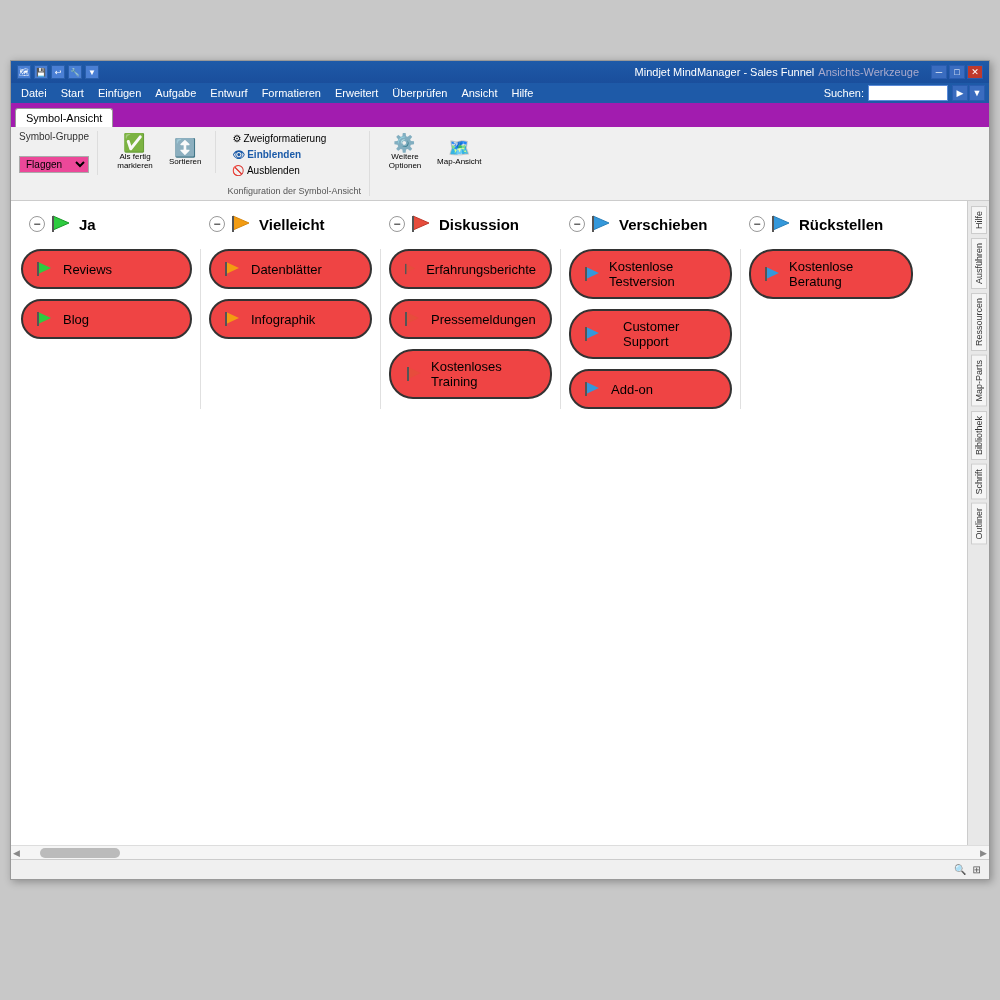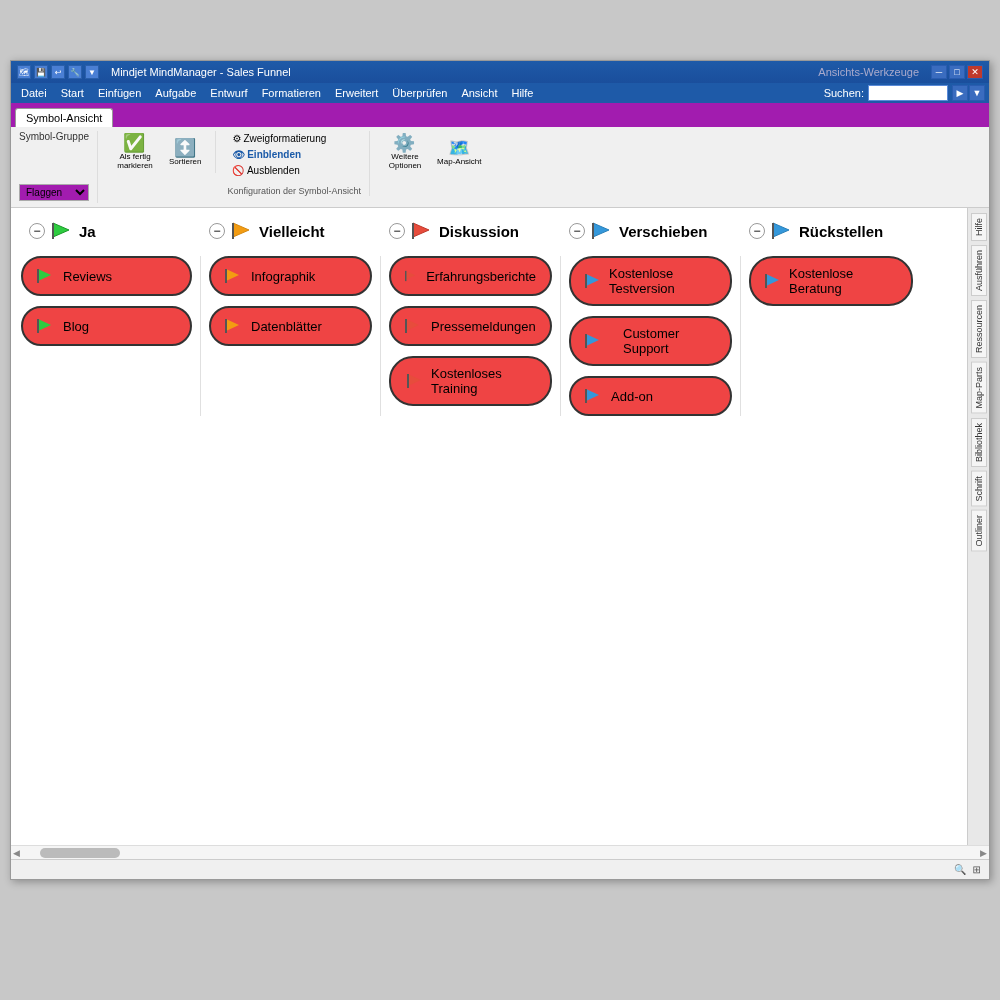--- a/index.html
+++ b/index.html
@@ -49,21 +49,21 @@
       display: flex;
       align-items: center;
       justify-content: center;
       color: #fff;
       cursor: pointer;
     }
     .title-bar-title {
       color: #fff;
       font-size: 11px;
       flex: 1;
-      text-align: left;
+      text-align: right;
     }
     .title-bar-controls {
       display: flex;
       gap: 2px;
     }
     .win-btn {
       width: 16px;
       height: 14px;
       background: #3a6cbf;
       border: 1px solid #2a5cb0;
@@ -171,24 +171,23 @@
       border-radius: 2px;
       display: flex;
       align-items: center;
       gap: 2px;
       white-space: nowrap;
     }
     .ribbon-small-btn.active { color: #1a5aa8; font-weight: bold; }
     .sg-select {
       font-size: 10px;
       border: 1px solid #aaa;
-      background: #a21caf;
+      background: #ec4899;
       padding: 1px 4px;
       width: 70px;
-      margin-top: 38px;
     }
 
     
     .main-content {
       flex: 1;
       display: flex;
       overflow: hidden;
       background: #fff;
     }
 
@@ -400,21 +399,21 @@
     </div>
   </div>
 
   <div class="ribbon-tabs">
     <div class="ribbon-tab active">Symbol-Ansicht</div>
   </div>
 
   <div class="ribbon">
 
     <div class="ribbon-group">
-      <div style="font-size:10px; margin-bottom:4px; color:#333;">Symbol-Gruppe</div>
+      <div style="font-size:10px; margin-bottom:14px; color:#333;">Symbol-Gruppe</div>
       <select class="sg-select" style="font-size:10px; border:1px solid #aaa; padding:1px 2px; width:70px; margin-bottom:2px;">
         <option>Flaggen</option>
       </select>
       <div style="font-size:9px; color:#666;"></div>
     </div>
 
     <div class="ribbon-group">
       <div class="ribbon-buttons">
         <div class="ribbon-btn">
           <span class="ribbon-btn-icon">✅</span>
@@ -529,28 +528,28 @@
             <span>Blog</span>
           </div>
         </div>
 
         <div class="column">
           <div class="node-card">
             <svg width="18" height="14" viewBox="0 0 18 14">
               <polygon points="1,0 14,6 1,12" fill="#f39c12"></polygon>
               <rect x="0" y="0" width="2" height="14" fill="#555"></rect>
             </svg>
-            <span>Infographik</span>
+            <span>Datenblätter</span>
           </div>
           <div class="node-card">
             <svg width="18" height="14" viewBox="0 0 18 14">
               <polygon points="1,0 14,6 1,12" fill="#f39c12"></polygon>
               <rect x="0" y="0" width="2" height="14" fill="#555"></rect>
             </svg>
-            <span>Datenblätter</span>
+            <span>Infographik</span>
           </div>
         </div>
 
         <div class="column">
           <div class="node-card">
             <svg width="18" height="14" viewBox="0 0 18 14">
               <polygon points="1,0 14,6 1,12" fill="#e74c3c"></polygon>
               <rect x="0" y="0" width="2" height="14" fill="#555"></rect>
             </svg>
             <span>Erfahrungsberichte</span>

